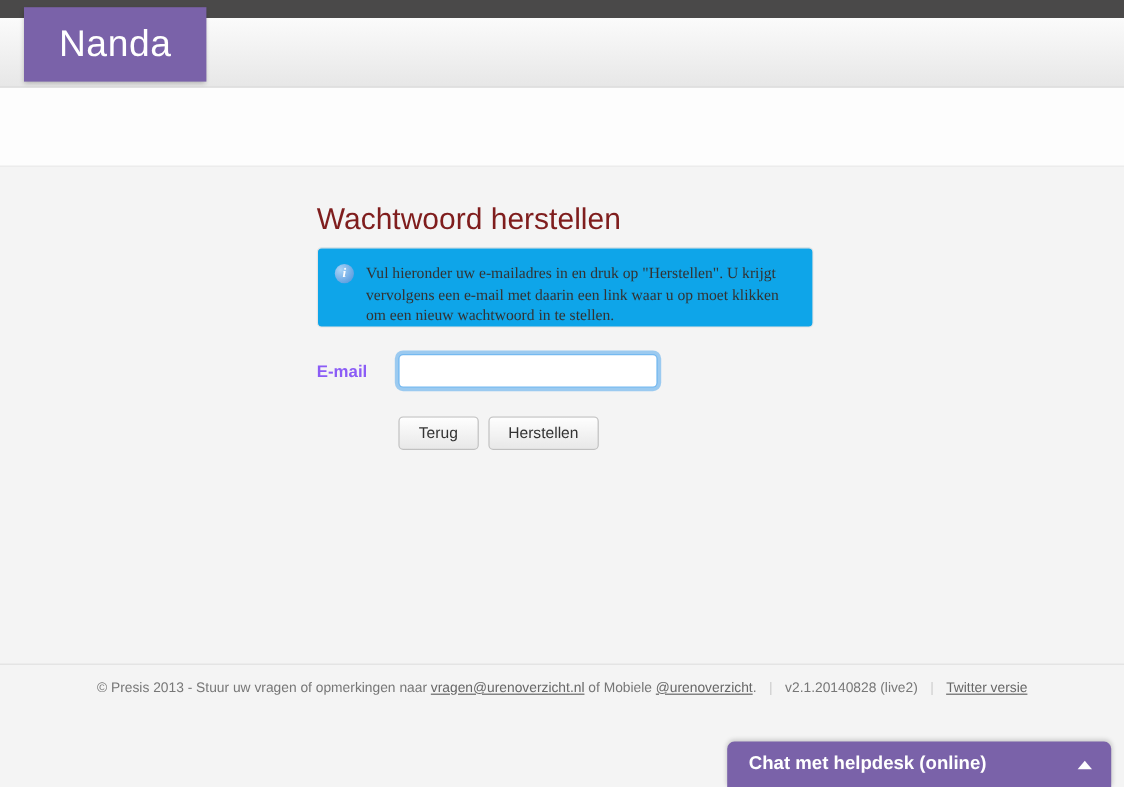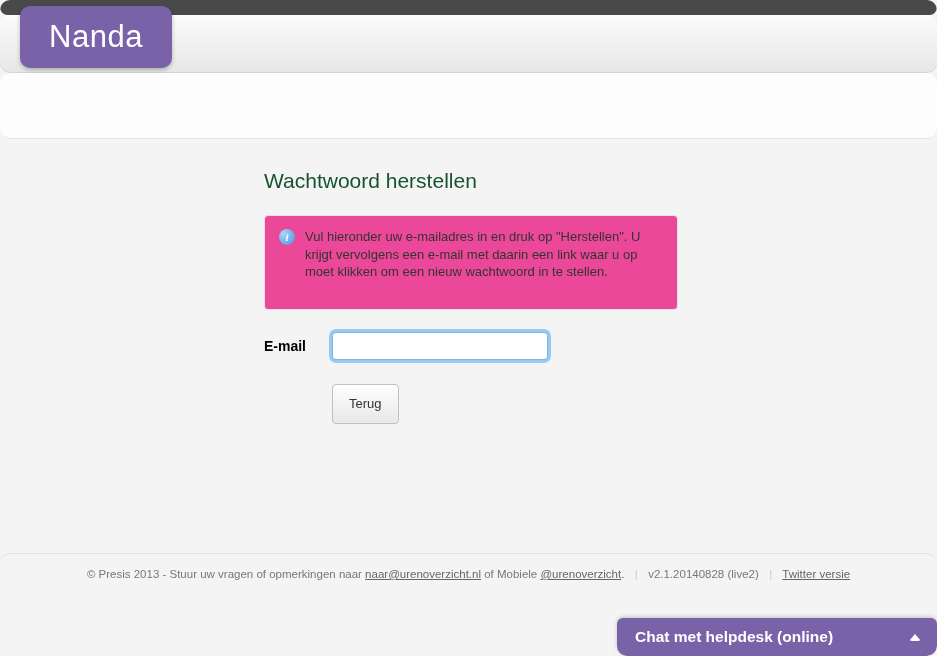--- a/index.html
+++ b/index.html
@@ -1,15 +1,15 @@
 <!DOCTYPE html>
 <html><head>
 <meta charset="utf-8">
 <style>
-  * { box-sizing: border-box; margin: 0; padding: 0; border-radius: 10px; }
+  * { box-sizing: border-box; margin: 0; padding: 0; }
   html, body { width: 937px; height: 656px; font-family: "Helvetica Neue", Helvetica, Arial, sans-serif; background: #f4f4f4; overflow: hidden; position: relative; }
   .topbar { height: 15px; background: #4a4949; width: 100%; }
   .header-grad {
     width: 100%;
     height: 58px;
     background: linear-gradient(#fbfbfb, #e7e7e7);
     border-bottom: 1px solid #d5d5d5;
     position: relative;
   }
   .logo {
@@ -32,35 +32,36 @@
   .content {
     width: 100%;
     background: #f4f4f4;
     padding-top: 30px;
   }
   .panel {
     width: 414px;
     margin-left: 264px;
   }
   .panel h1 {
-    font-size: 21px;
+    font-size: 25px;
     font-weight: 400;
-    color: #14532d;
-    margin-bottom: 22px;
+    color: #7f1d1d;
+    margin-bottom: 8px;
   }
   .info-box {
     border: 1px solid #e4e4e4;
-    background: #ec4899;
+    background: #0ea5e9;
     border-radius: 4px;
-    padding: 12px 14px 28px 14px;
+    padding: 12px 14px 0 14px;
     display: flex;
     gap: 10px;
     font-size: 13px;
     color: #333;
     line-height: 1.35;
+    font-family: Liberation Serif, serif;
   }
   .info-icon {
     width: 16px; height: 16px; flex: 0 0 16px;
     border-radius: 50%;
     background: radial-gradient(circle at 30% 30%, #a9d4f7, #4a90d9);
     position: relative;
     margin-top: 1px;
   }
   .info-icon::after {
     content: "i";
@@ -70,36 +71,36 @@
     font-family: Georgia, serif;
     font-style: italic;
     font-weight: bold;
     font-size: 11px;
     display: flex;
     align-items: center;
     justify-content: center;
   }
   .form { margin-top: 22px; }
   .form-row { display: flex; align-items: center; gap: 14px; }
-  .form-label { width: 54px; text-align: left; font-weight: bold; font-size: 14px; color: #000000; }
+  .form-label { width: 54px; text-align: left; font-weight: bold; font-size: 14px; color: #8b5cf6; }
   .form-input {
     width: 216px;
     height: 28px;
     padding: 4px 8px;
     font-size: 14px;
     border: 1px solid #bdbdbd;
     border-radius: 4px;
     background: #fff;
     outline: none;
     box-shadow: 0 0 0 3px rgba(82,168,236,.55);
     border-color: rgba(82,168,236,.8);
   }
   .btn-row { margin-top: 24px; margin-left: 68px; display: flex; gap: 8px; }
   .btn {
-    height: 40px;
+    height: 28px;
     padding: 0 16px;
     font-size: 13px;
     color: #333;
     background: linear-gradient(#fefefe, #e8e8e8);
     border: 1px solid #c0c0c0;
     border-radius: 4px;
     cursor: pointer;
   }
 
   .footer {
@@ -113,21 +114,21 @@
     border-top: 1px solid #e0e0e0;
     padding-top: 14px;
     background: #f4f4f4;
   }
   .footer a { color: #666; text-decoration: underline; }
   .footer .sep { color: #ccc; margin: 0 4px; }
 
   .chat-widget {
     position: absolute;
     bottom: 0;
-    right: 0;
+    right: 11px;
     width: 320px;
     height: 38px;
     background: #7a62a9;
     color: #fff;
     border-top-left-radius: 6px;
     border-top-right-radius: 6px;
     display: flex;
     align-items: center;
     justify-content: space-between;
     padding: 0 16px 0 18px;
@@ -164,27 +165,28 @@
       <div>Vul hieronder uw e-mailadres in en druk op "Herstellen". U krijgt vervolgens een e-mail met daarin een link waar u op moet klikken om een nieuw wachtwoord in te stellen.</div>
     </div>
 
     <div class="form">
       <div class="form-row">
         <label class="form-label">E-mail</label>
         <input class="form-input" type="text" value="" style="">
       </div>
       <div class="btn-row">
         <button class="btn">Terug</button>
+        <button class="btn">Herstellen</button>
       </div>
     </div>
   </div>
 </div>
 
 <div class="footer">
-  <span>© Presis 2013 - Stuur uw vragen of opmerkingen naar </span><a href="#">naar@urenoverzicht.nl</a><span> of Mobiele </span><a href="#">@urenoverzicht</a><span>.</span>
+  <span>© Presis 2013 - Stuur uw vragen of opmerkingen naar </span><a href="#">vragen@urenoverzicht.nl</a><span> of Mobiele </span><a href="#">@urenoverzicht</a><span>.</span>
   <span class="sep">&nbsp;|&nbsp;</span>
   <span>v2.1.20140828 (live2)</span>
   <span class="sep">&nbsp;|&nbsp;</span>
   <a href="#">Twitter versie</a>
 </div>
 
 <div class="chat-widget">
   <span>Chat met helpdesk (online)</span>
   <span class="chevron-up"></span>
 </div>

